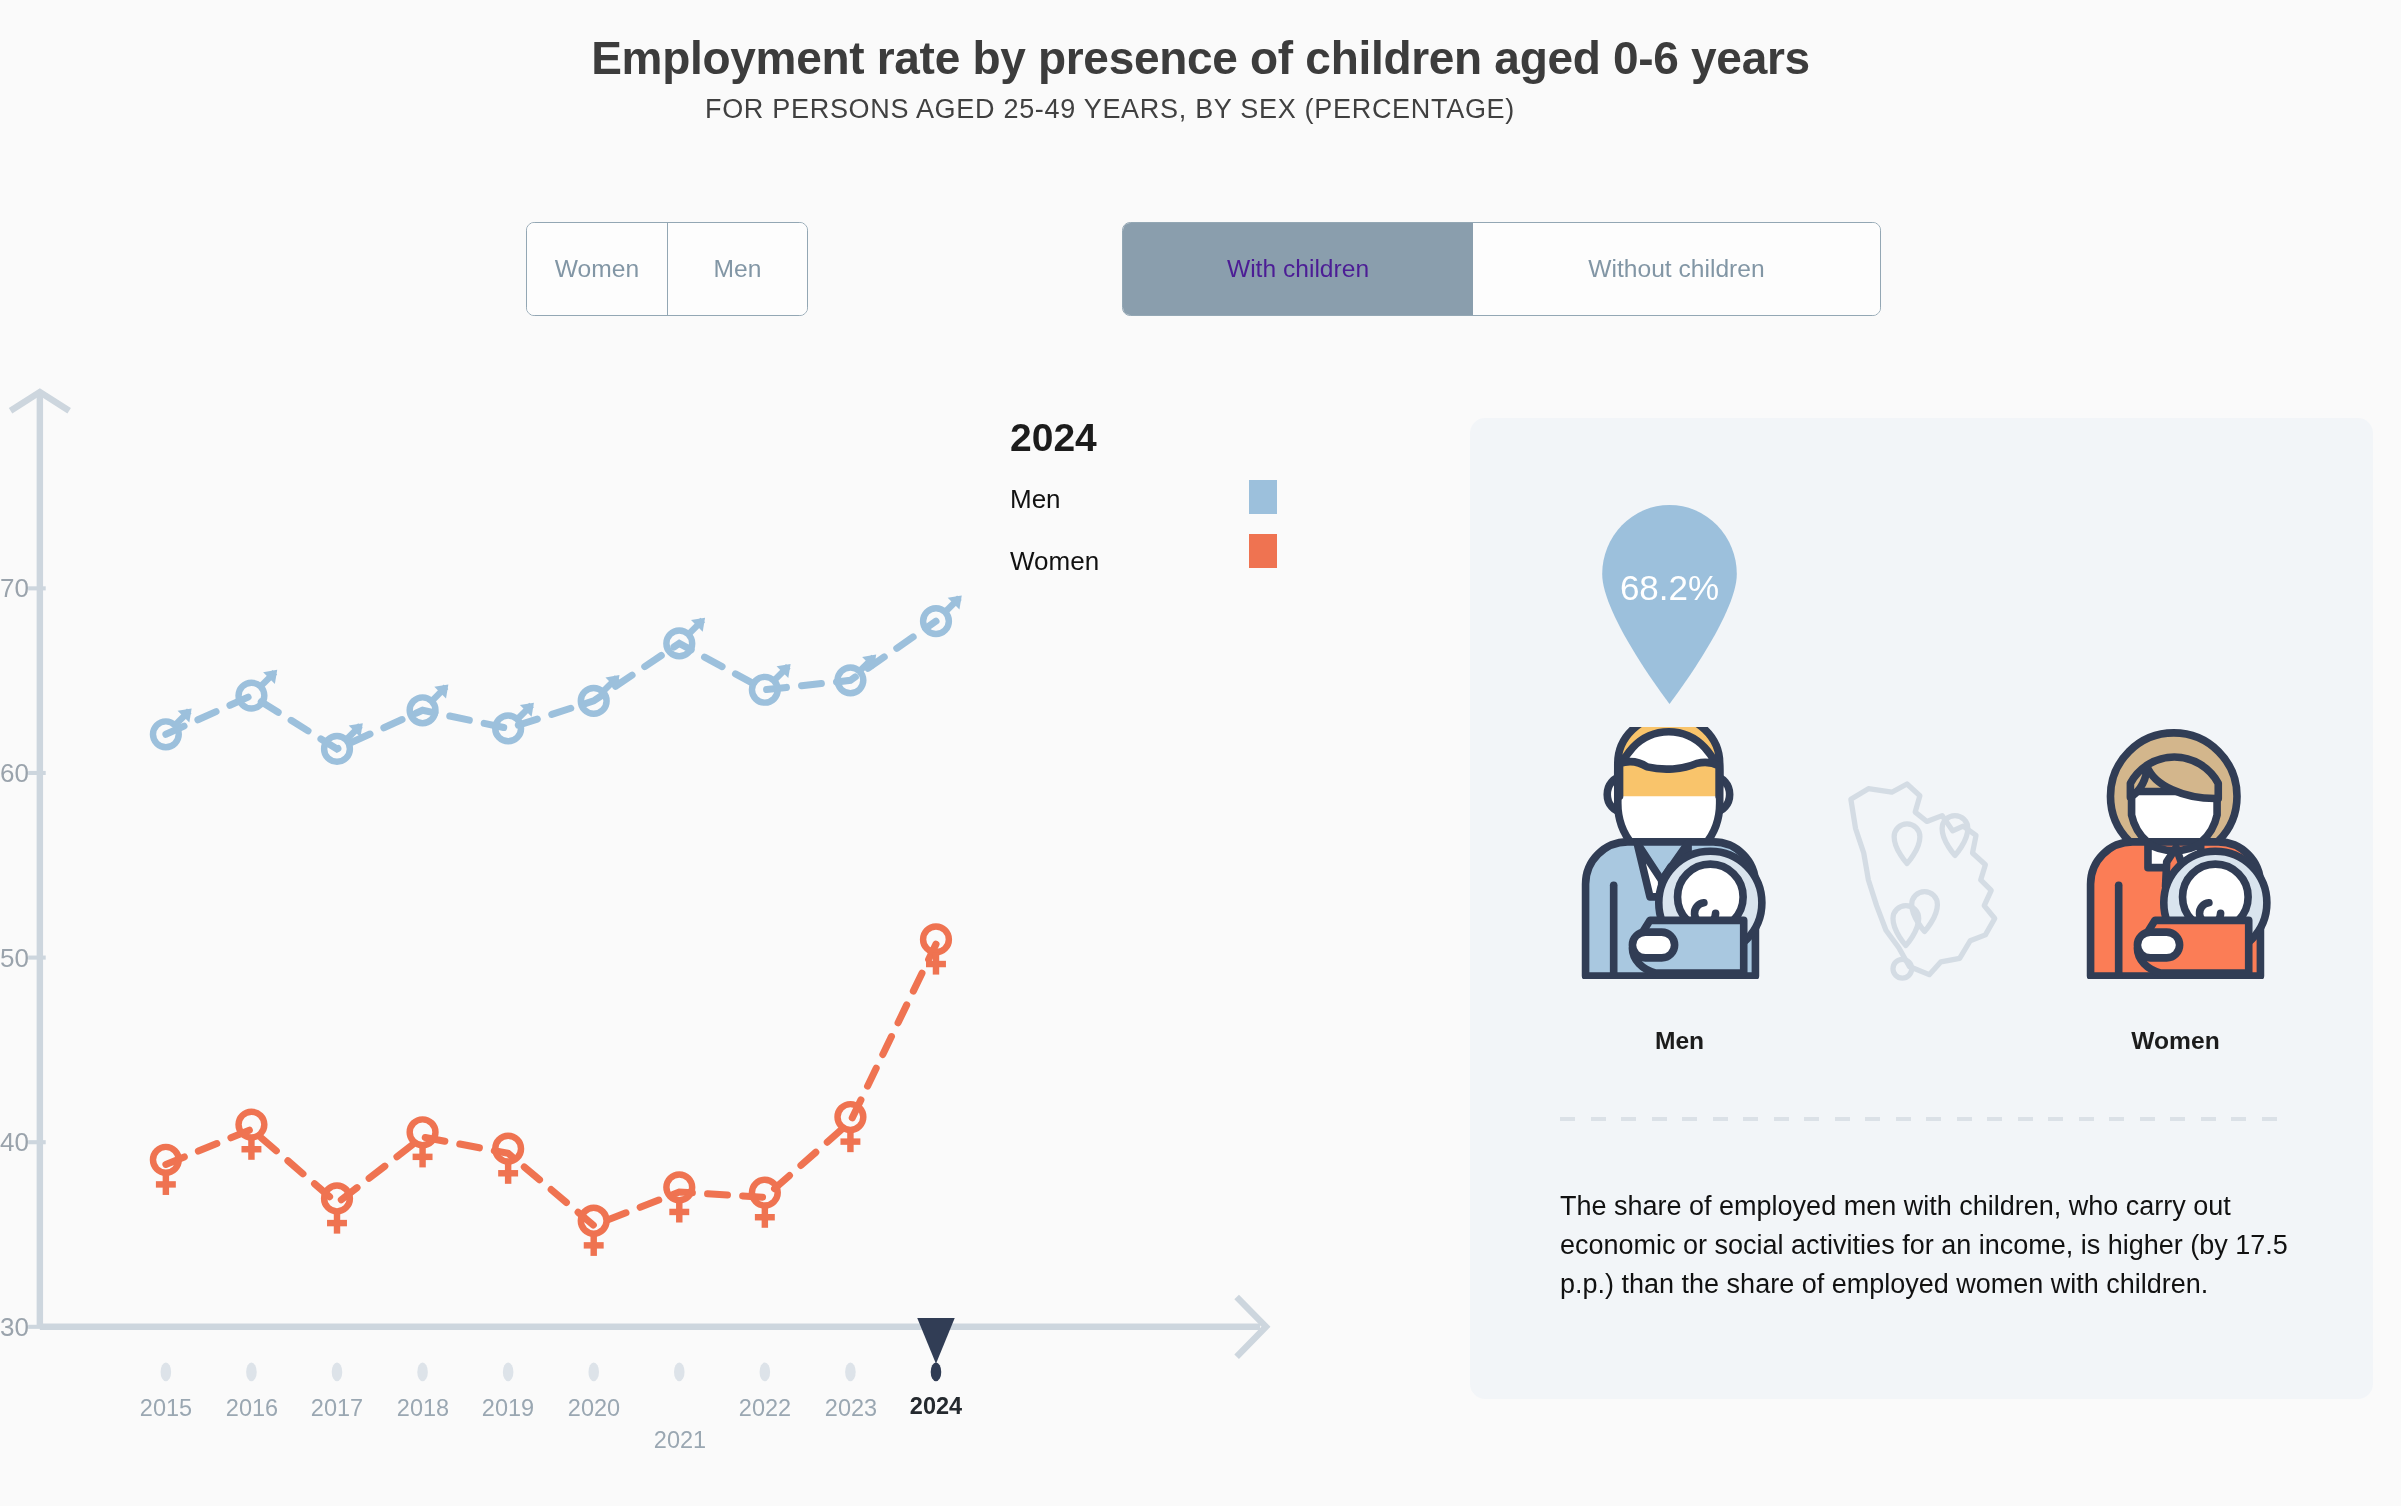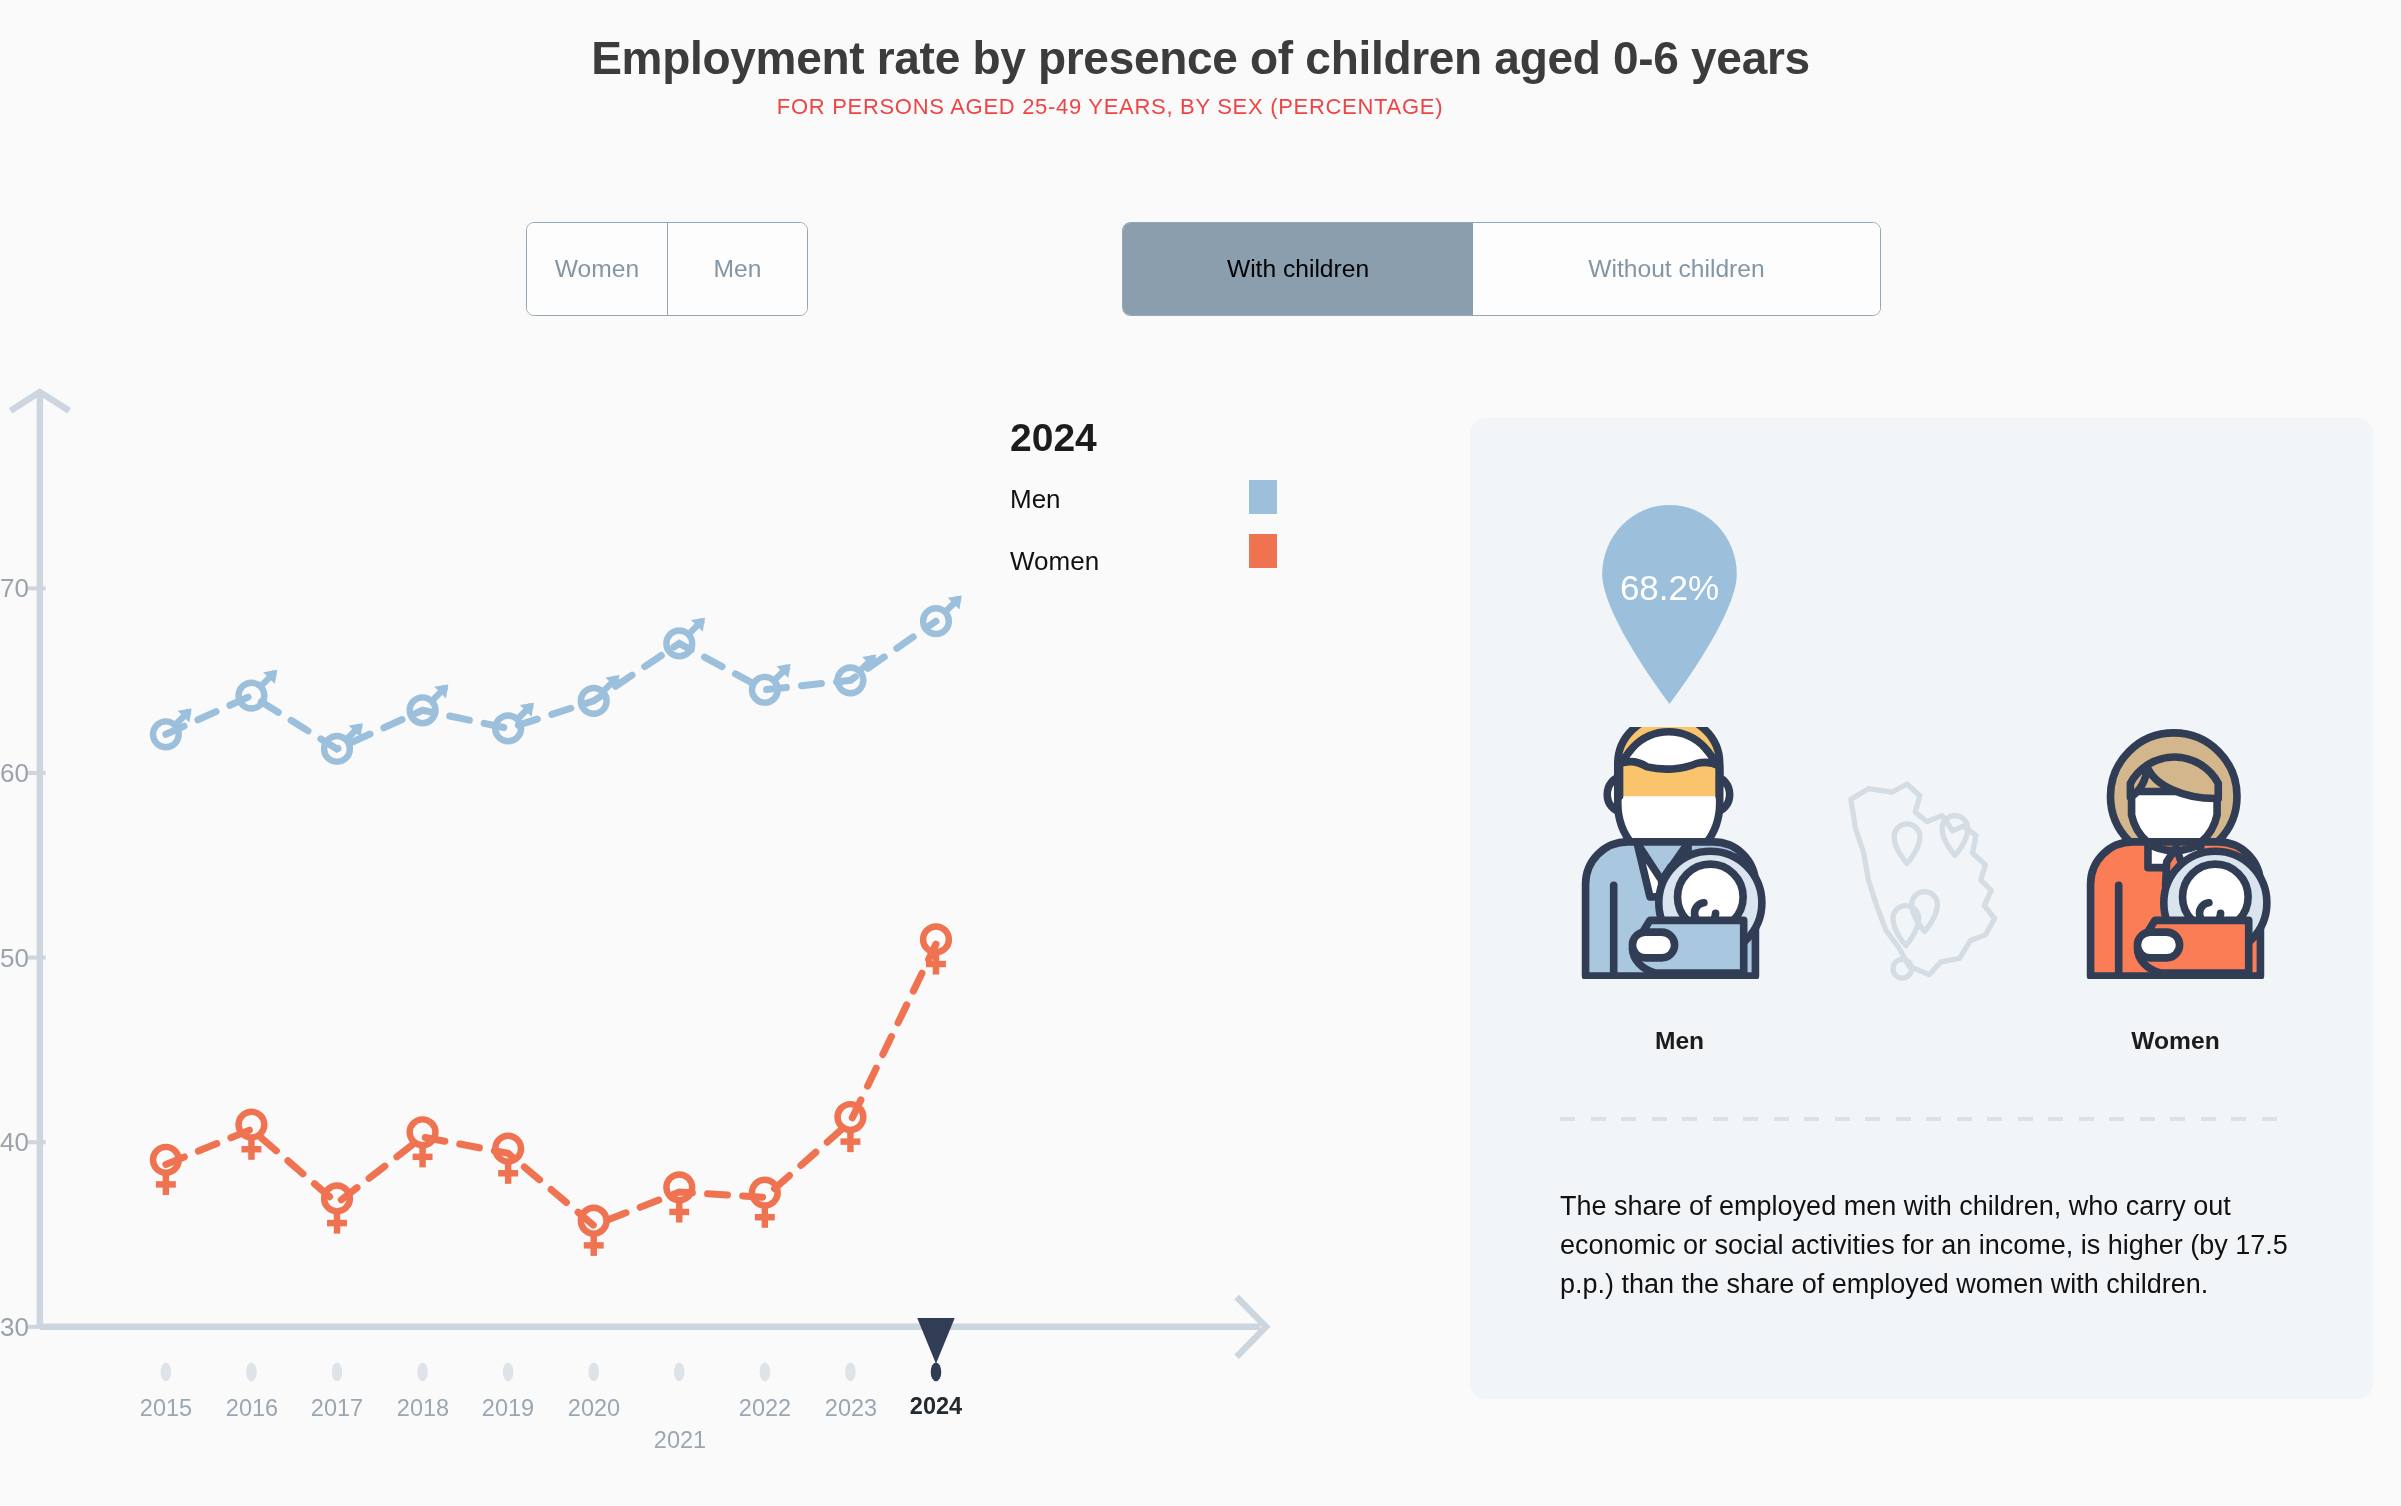--- a/index.html
+++ b/index.html
@@ -14,38 +14,38 @@
   
   .title {
     position: absolute; top: 30.5px; left: 0; width: 2401px;
     text-align: center;
     font-size: 46px; font-weight: bold; color: #3c3c3c;
     letter-spacing: -0.3px;
   }
   .subtitle {
     position: absolute; top: 94px; left: 0; width: 2220px;
     text-align: center;
-    font-size: 22px; color: #ef4444; letter-spacing: 0.7px;
+    font-size: 27px; color: #404040; letter-spacing: 0.7px;
   }
 
   
   .toggle-group {
     position: absolute; display: flex;
     border: 1.8px solid #93a7b4; border-radius: 8.2px; overflow: hidden;
     background: #fdfdfd;
   }
   .toggle-group.g1 { left: 526px; top: 222px; height: 94px; }
   .toggle-group.g2 { left: 1122px; top: 222px; height: 94px; }
   .toggle-btn {
     display: flex; align-items: center; justify-content: center;
     font-size: 24.6px; color: #8296a5; background: #fdfdfd;
     padding: 0 5.9px; height: 100%;
   }
   .toggle-btn.sep { border-left: 1.8px solid #93a7b4; }
-  .toggle-btn.active { background: #8a9ead; color: #000000; }
+  .toggle-btn.active { background: #8a9ead; color: #4c1d95; }
   .g1 .toggle-btn { width: 140px; }
   .g2 .toggle-btn { width: 178px; }
   .g2 .toggle-btn.active { width: 350px; }
   .g2 .toggle-btn.inactive { width: 407px; }
 
   
   .chart-wrap { position: absolute; left: 0px; top: 387px; width: 1348px; height: 997px; }
   .chart-svg { position: absolute; left: 0; top: 0; }
 
   .ylabel {

